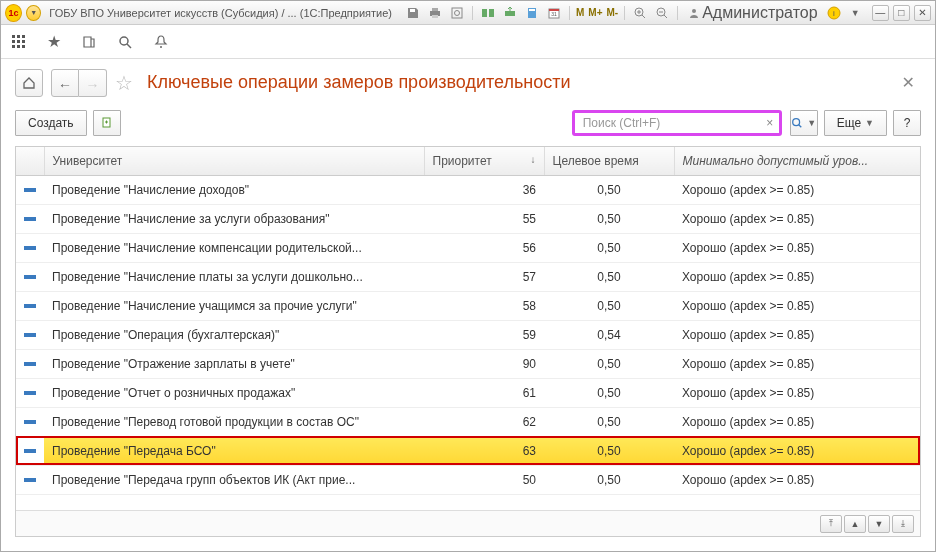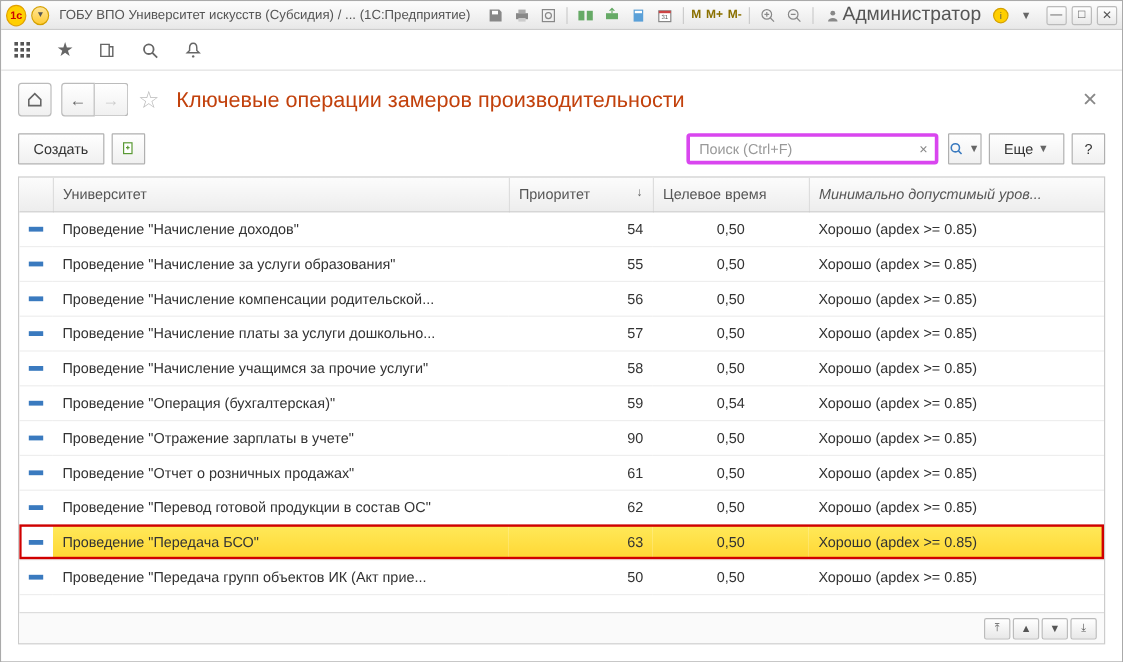--- a/index.html
+++ b/index.html
@@ -251,21 +251,21 @@
             <th style="border-left:none; margin-left:-8px;">Университет</th>
             <th><span>Приоритет</span><span class="sort-ind" style="float:right">↓</span></th>
             <th>Целевое время</th>
             <th>Минимально допустимый уров...</th>
           </tr>
         </thead>
         <tbody id="tbody">
             <tr>
               <td class="icon-cell"><span class="row-icon"></span></td>
               <td>Проведение "Начисление доходов"</td>
-              <td class="col-pri">54</td>
+              <td class="col-pri">36</td>
               <td class="col-time">0,50</td>
               <td>Хорошо (apdex &gt;= 0.85)</td>
             </tr>
             <tr>
               <td class="icon-cell"><span class="row-icon"></span></td>
               <td>Проведение "Начисление за услуги образования"</td>
               <td class="col-pri">55</td>
               <td class="col-time">0,50</td>
               <td>Хорошо (apdex &gt;= 0.85)</td>
             </tr>

